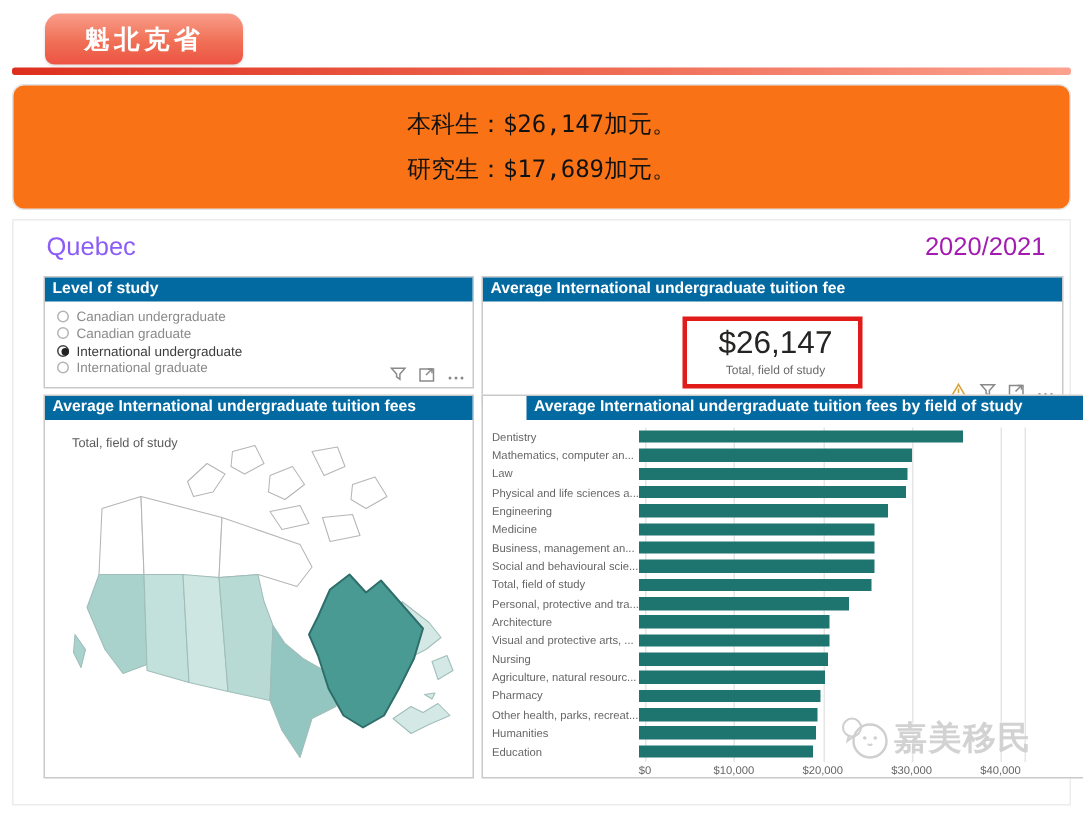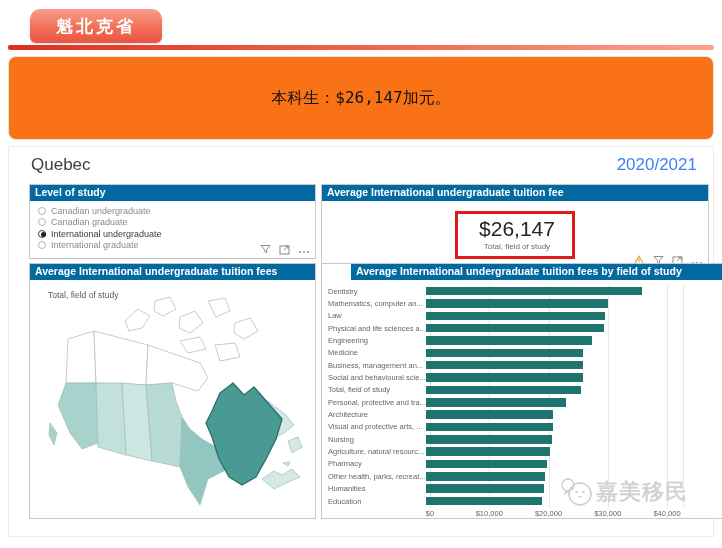--- a/index.html
+++ b/index.html
@@ -17,22 +17,22 @@
 
   
   .summary-box { position:absolute; left:8px; top:56px; width:706px; height:84px; background:#f97316;
                  border:1px solid #e4e4e4; border-radius:8px; display:flex; align-items:center; justify-content:center; }
   .summary-inner { text-align:left; }
   .summary-inner div { font-family:"DejaVu Sans Mono","DejaVu Sans",monospace; font-size:16px; color:#111; line-height:30px; }
 
   
   .dashboard { position:absolute; left:8px; top:146px; width:706px; height:391px; background:#fff;
                border:1px solid #ececec; }
-  .dash-title { position:absolute; left:22px; top:8px; font-size:17px; color:#404040; }
-  .dash-year  { position:absolute; right:16px; top:8px; font-size:17px; color:#3b82f6; }
+  .dash-title { position:absolute; left:22px; top:8px; font-size:17px; color:#8b5cf6; }
+  .dash-year  { position:absolute; right:16px; top:8px; font-size:17px; color:#a21caf; }
 
   .panel { position:absolute; background:#fff; border:1px solid #c9c9c9; }
   .panel-head { height:16px; background:#0369a1; color:#fff; font-size:10.5px; font-weight:600;
                 padding:1px 5px 0 5px; white-space:nowrap; overflow:hidden; }
   .p1 { left:20px; top:37px;  width:287px; height:75px; }
   .p2 { left:312px; top:37px; width:388px; height:86px; }
   .p3 { left:20px; top:116px; width:287px; height:256px; }
   .p4 { left:312px; top:116px; width:428px; height:256px;padding-left:29px; }
 
   
@@ -79,20 +79,21 @@
 <div class="page">
 
   <div class="badge">
     <span>魁北克省</span>
   </div>
   <div class="red-line"></div>
 
   <div class="summary-box">
     <div class="summary-inner">
       <div>本科生：$26,147加元。</div>
+      <div>研究生：$17,689加元。</div>
     </div>
   </div>
 
   <div class="dashboard">
     <div class="dash-title">Quebec</div>
     <div class="dash-year">2020/2021</div>
 
     <div class="panel p1">
       <div class="panel-head">Level of study</div>
       <div class="radio-list">

